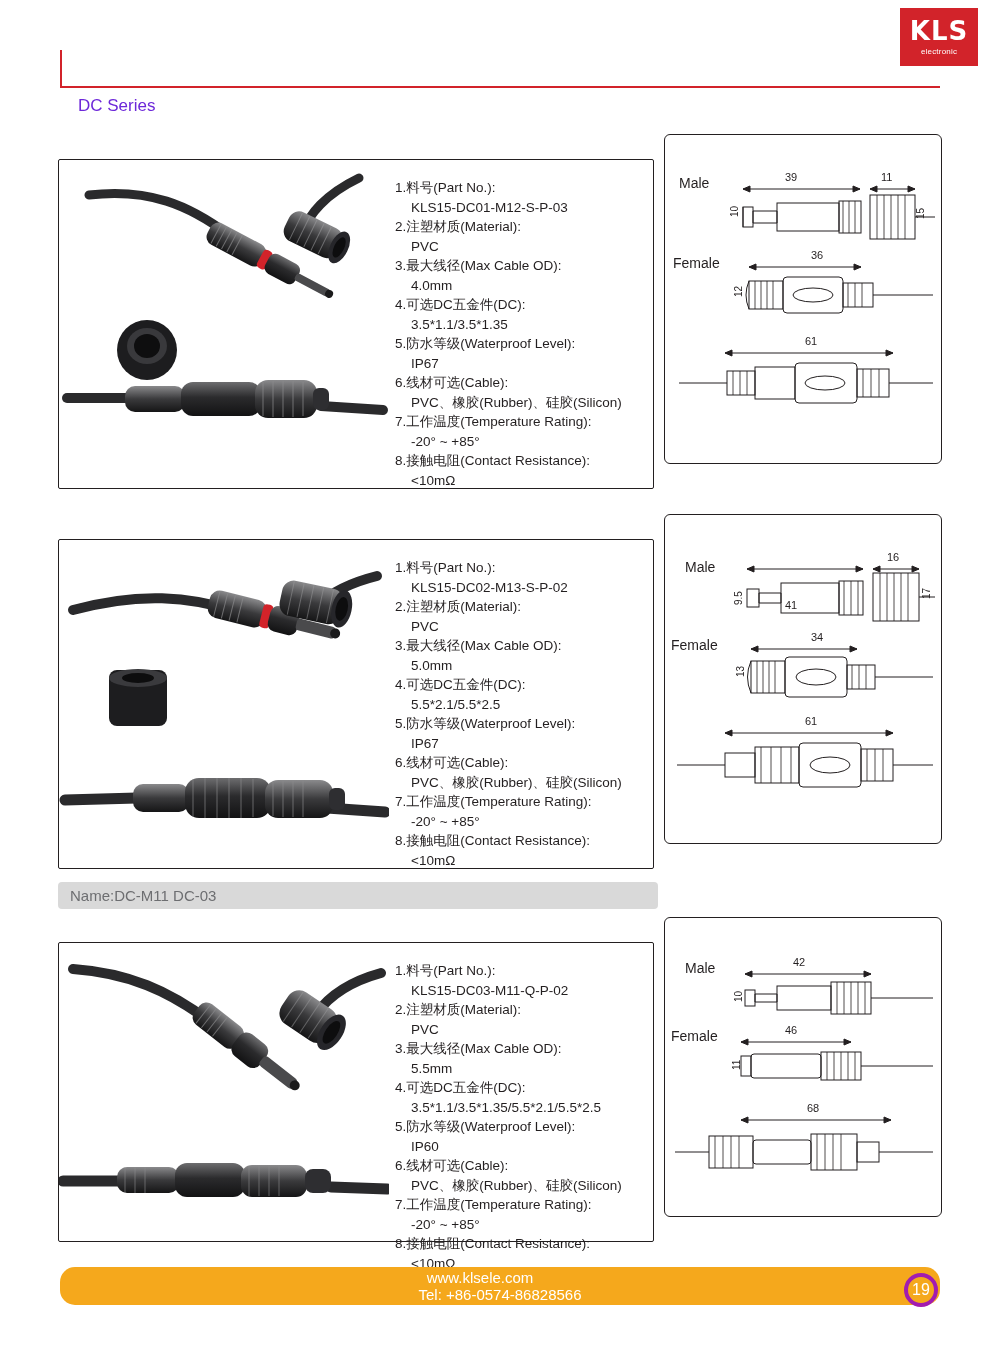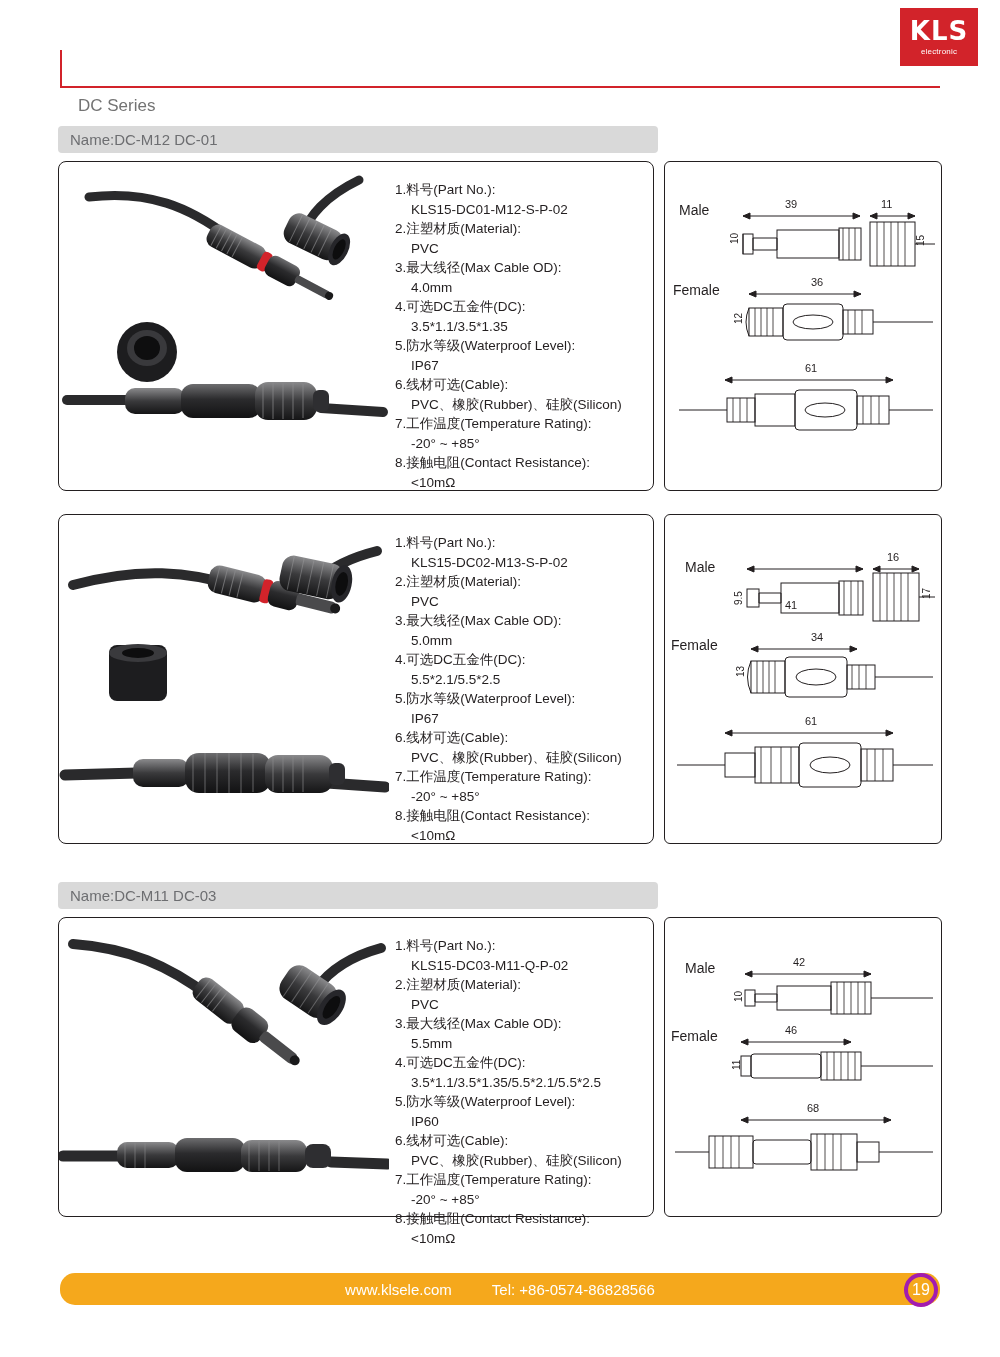--- a/index.html
+++ b/index.html
@@ -42,21 +42,21 @@
   .header-rule {
     position: absolute; left: 60px; top: 86px;
     width: 880px; height: 2px; background: #d2232a;
   }
   .header-rule-left {
     position: absolute; left: 60px; top: 50px;
     width: 2px; height: 38px; background: #d2232a;
   }
   .series-title {
     position: absolute; left: 78px; top: 96px;
-    font-size: 17px; color: #737373;
+    font-size: 17px; color: #6d28d9;
   }
 
   
   .section { position: absolute; left: 58px; width: 884px; }
   .name-bar {
     position: relative;
     width: 600px; height: 27px;
     background: #d9d9d9;
     border-radius: 4px;
     display: flex; align-items: center;
@@ -67,24 +67,25 @@
   }
   .row {
     position: relative;
     margin-top: 8px;
     display: flex;
     gap: 10px;
   }
   .photo-box {
     width: 645px;
     border: 1px solid #231f20;
-    border-radius: 8px;
+    border-radius: 2px;
     position: relative;
     background: #fff;
     display: flex;
+    margin-top: 25px;
   }
   .photo-area { width: 330px; position: relative; }
   .spec-area {
     flex: 1;
     padding: 18px 6px 10px 6px;
     font-size: 13.5px;
     line-height: 19.5px;
     color: #231f20;
   }
   .spec-area .l1 { white-space: nowrap; }
@@ -113,25 +114,25 @@
     transform: rotate(-90deg);
     transform-origin: left top;
     white-space: nowrap;
   }
 
   svg { display: block; }
 
   
   .footer-bar {
     position: absolute; left: 60px; bottom: 52px;
-    width: 880px; height: 32px;
+    width: 880px; height: 38px;
     background: #f5a81c;
     border-radius: 15px;
     display: flex; align-items: center; justify-content: center;
-    color: #fff; font-size: 15px;
+    color: #fff; font-size: 15px; flex-direction: column;
   }
   .footer-bar .site { margin-right: 40px; }
   .page-num {
     position: absolute; right: 62px; bottom: 50px;
     width: 34px; height: 34px; border-radius: 50%;
     background: #f5a81c; border: 4px solid #a21caf;
     color: #fff; font-size: 16px;
     display: flex; align-items: center; justify-content: center;
   }
 </style>
@@ -142,23 +143,20 @@
 
   <div class="logo-box">
     <div class="logo-text">KLS</div>
     <div class="logo-sub">electronic</div>
   </div>
   <div class="header-rule-left"></div>
   <div class="header-rule"></div>
   <div class="series-title">DC Series</div>
 
   <div class="section" style="top:126px;">
-    <div class="name-bar">
-      <span>Name:DC-M12 DC-01</span>
-    </div>
     <div class="row">
       <div class="photo-box" style="height:330px;">
         <div class="photo-area">
           <svg width="330" height="328" viewBox="0 0 330 328">
             <defs>
               <linearGradient id="g1" x1="0" y1="0" x2="0" y2="1">
                 <stop offset="0%" stop-color="#6d6d6f"></stop>
                   <stop offset="45%" stop-color="#2b2b2d"></stop>
                   <stop offset="100%" stop-color="#121213"></stop>
               </linearGradient>
@@ -218,21 +216,21 @@
                 <line x1="158" y1="5" x2="158" y2="41"></line>
                   <line x1="168" y1="5" x2="168" y2="41"></line>
                 <line x1="178" y1="6" x2="178" y2="40"></line>
               </g>
               <rect x="188" y="12" width="16" height="22" rx="6" fill="#2e2e31"></rect>
             </g>
           </svg>
         </div>
         <div class="spec-area">
           <div class="l1">1.料号(Part No.):</div>
-          <div class="l2">KLS15-DC01-M12-S-P-02</div>
+          <div class="l2">KLS15-DC01-M12-S-P-03</div>
           <div class="l1">2.注塑材质(Material):</div>
           <div class="l2">PVC</div>
           <div class="l1">3.最大线径(Max Cable OD):</div>
           <div class="l2">4.0mm</div>
           <div class="l1">4.可选DC五金件(DC):</div>
           <div class="l2">3.5*1.1/3.5*1.35</div>
           <div class="l1">5.防水等级(Waterproof Level):</div>
           <div class="l2">IP67</div>
           <div class="l1">6.线材可选(Cable):</div>
           <div class="l2">PVC、橡胶(Rubber)、硅胶(Silicon)</div>

